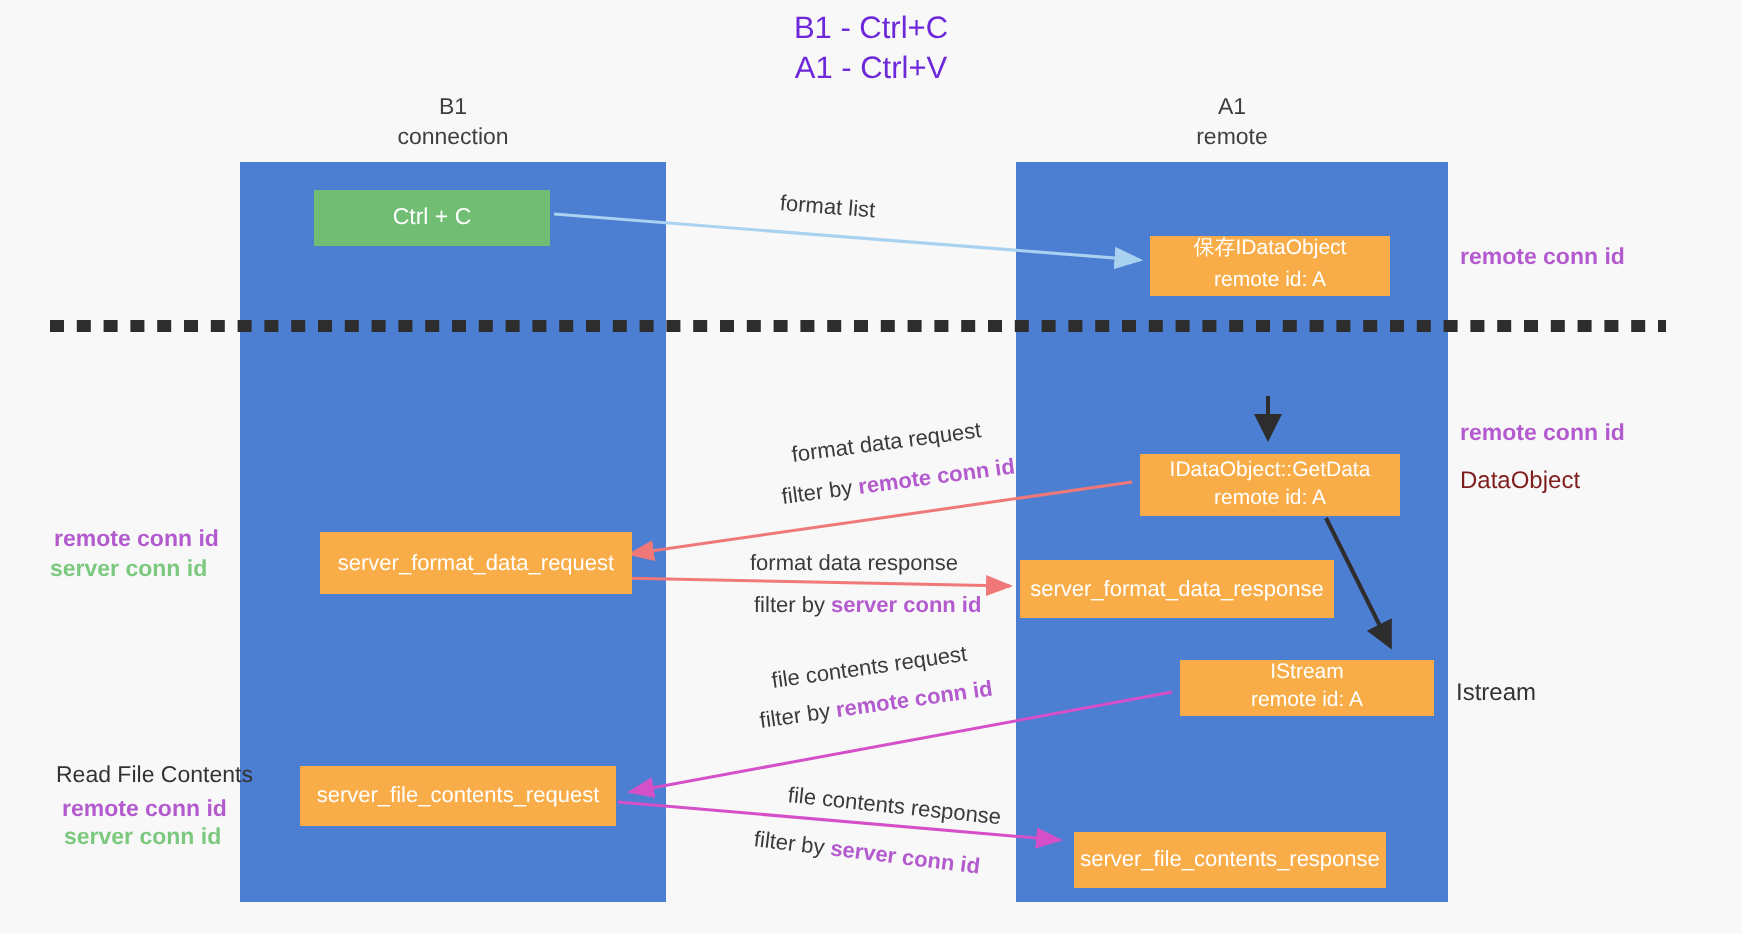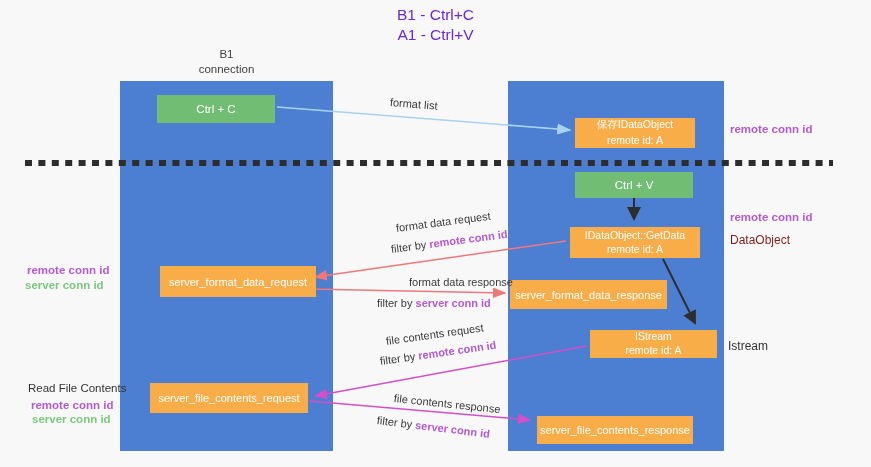--- a/index.html
+++ b/index.html
@@ -36,21 +36,21 @@
 
   .lbl{position:absolute;font-size:11px;color:#3a3a3a;white-space:nowrap;z-index:4;
        transform-origin:left center;}
   .purple{color:#b35bce;font-weight:bold;}
   .greentx{color:#7cc87f;font-weight:bold;}
   .side{font-size:11.5px;}
 
   .l-format-list{left:390px;top:96px;transform:rotate(4.5deg);}
   .l-fdr1{left:396px;top:222px;transform:rotate(-7.5deg);}
   .l-fdr2{left:391px;top:243px;transform:rotate(-7.5deg);}
-  .l-fdp1{left:409px;top:276px;}
+  .l-fdp1{left:375px;top:276px;}
   .l-fdp2{left:377px;top:297px;}
   .l-fcr1{left:386px;top:335px;transform:rotate(-8deg);}
   .l-fcr2{left:380px;top:355px;transform:rotate(-8deg);}
   .l-fcp1{left:394px;top:392px;transform:rotate(6deg);}
   .l-fcp2{left:377px;top:414px;transform:rotate(7deg);}
 
   .a-rc1{left:730px;top:123px;}
   .a-rc2{left:730px;top:211px;}
   .a-dataobject{left:730px;top:233px;font-size:12px;color:#7f1d1d;text-align:center;}
   .a-istream{left:728px;top:339px;font-size:12px;color:#333;}
@@ -67,20 +67,24 @@
 <div id="canvas">
 
   <div class="title">
     <div>B1 - Ctrl+C</div>
     <div>A1 - Ctrl+V</div>
   </div>
 
   <div class="lane-header hl">
     <div>B1</div>
     <div>connection</div>
+  </div>
+  <div class="lane-header hr">
+    <div>A1</div>
+    <div>remote</div>
   </div>
 
   <div class="lane lane-left"></div>
   <div class="lane lane-right"></div>
 
   <svg class="overlay" width="871" height="467" viewBox="0 0 871 467">
     <defs>
       <marker id="m-blue" markerWidth="10" markerHeight="8" refX="8" refY="3.5" orient="auto">
         <path d="M0,0 L9,3.5 L0,7 Z" fill="#a8d2f0"></path>
       </marker>
@@ -114,23 +118,20 @@
 
   <div class="node node-green n-ctrl-c">
     <span>Ctrl + C</span>
   </div>
 
   <div class="node node-orange n-save">
     <span>保存IDataObject</span>
     <span>remote id: A</span>
   </div>
 
-  <div class="node node-green n-ctrl-v">
-    <span>Ctrl + V</span>
-  </div>
 
   <div class="node node-orange n-getdata">
     <span>IDataObject::GetData</span>
     <span>remote id: A</span>
   </div>
 
   <div class="node node-orange n-fmt-req">
     <span>server_format_data_request</span>
   </div>
 

